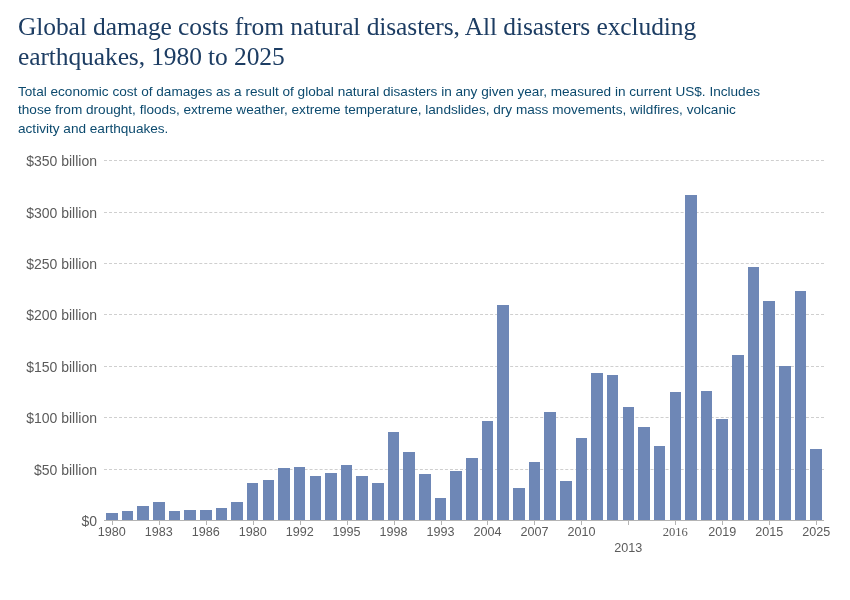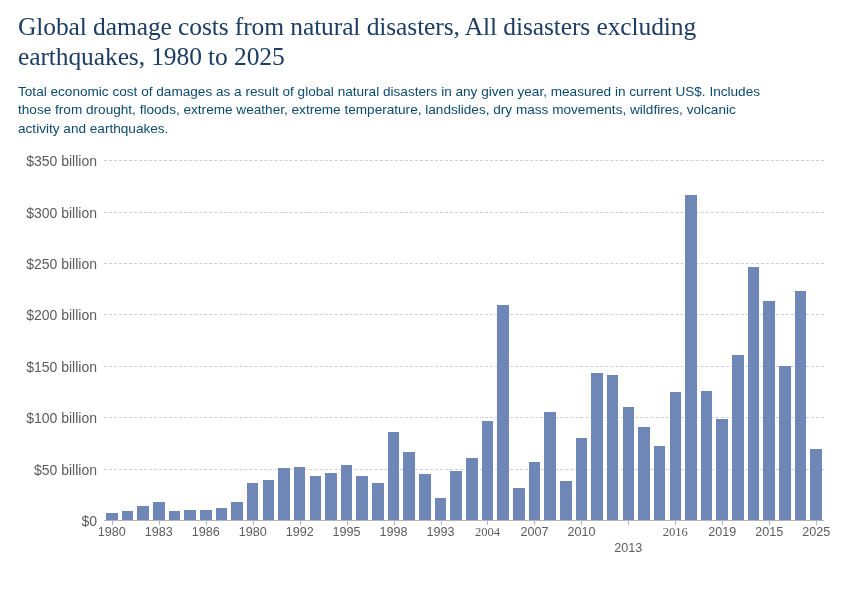--- a/index.html
+++ b/index.html
@@ -263,21 +263,21 @@
           <div class="xlabel" style="left: 20.6522%;">1980</div>
           <div class="tick" style="left: 27.1739%;"></div>
           <div class="xlabel" style="left: 27.1739%;">1992</div>
           <div class="tick" style="left: 33.6957%;"></div>
           <div class="xlabel" style="left: 33.6957%;">1995</div>
           <div class="tick" style="left: 40.2174%;"></div>
           <div class="xlabel" style="left: 40.2174%;">1998</div>
           <div class="tick" style="left: 46.7391%;"></div>
           <div class="xlabel" style="left: 46.7391%;">1993</div>
           <div class="tick" style="left: 53.2609%;"></div>
-          <div class="xlabel" style="left: 53.2609%; font-family: Liberation Serif, serif;">2004</div>
+          <div class="xlabel" style="left: 53.2609%;">2004</div>
           <div class="tick" style="left: 59.7826%;"></div>
           <div class="xlabel" style="left: 59.7826%;">2007</div>
           <div class="tick" style="left: 66.3043%;"></div>
           <div class="xlabel" style="left: 66.3043%;">2010</div>
           <div class="tick" style="left: 72.8261%;"></div>
           <div class="xlabel" style="left: 72.8261%; margin-top: 16px;">2013</div>
           <div class="tick" style="left: 79.3478%;"></div>
           <div class="xlabel" style="left: 79.3478%; font-family: Liberation Serif, serif;">2016</div>
           <div class="tick" style="left: 85.8696%;"></div>
           <div class="xlabel" style="left: 85.8696%;">2019</div>

